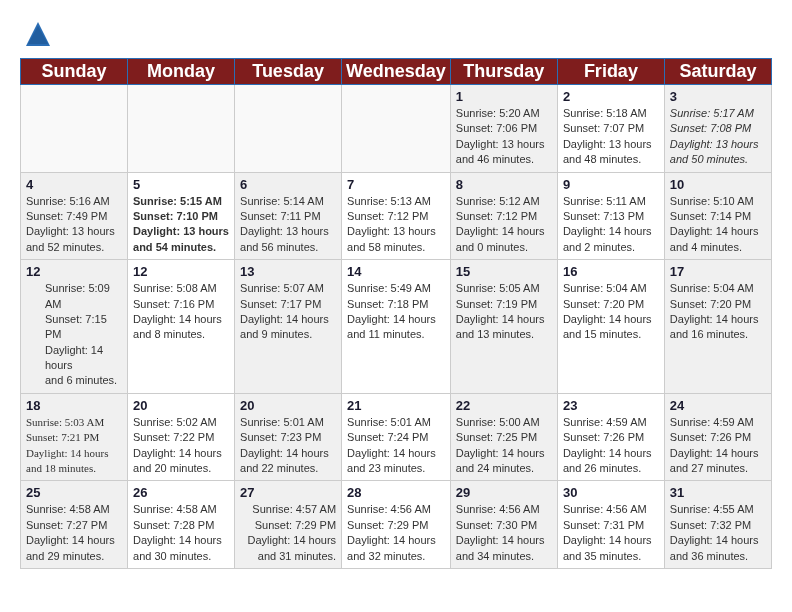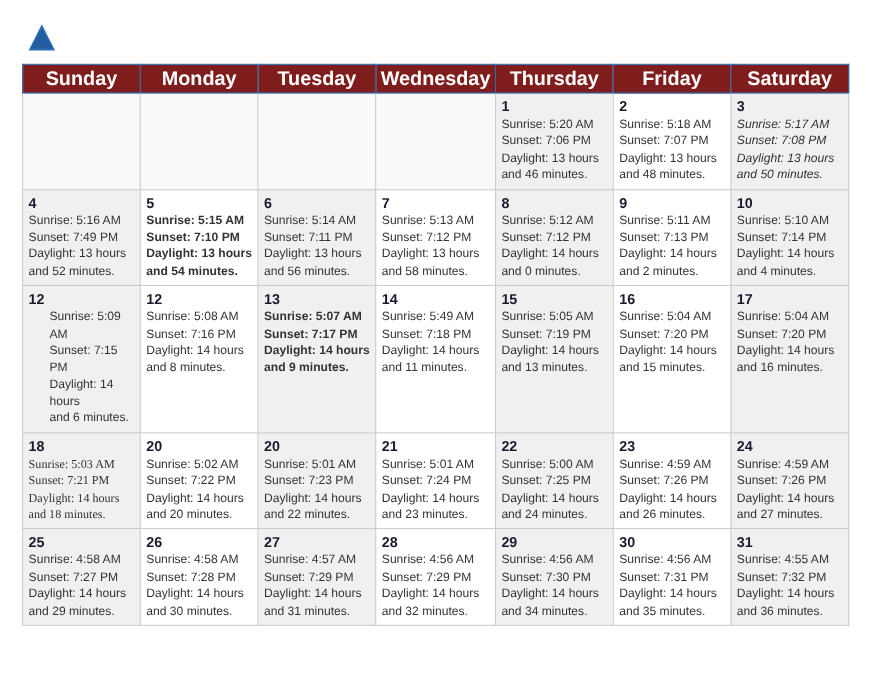--- a/index.html
+++ b/index.html
@@ -205,21 +205,21 @@
         </td>
         <td>
           <div class="day-number">12</div>
           <div class="day-info" style="white-space: pre-line;">Sunrise: 5:08 AM
 Sunset: 7:16 PM
 Daylight: 14 hours
 and 8 minutes.</div>
         </td>
         <td class="shaded">
           <div class="day-number">13</div>
-          <div class="day-info" style="white-space: pre-line; font-weight: bold;">Sunrise: 5:07 AM
+          <div class="day-info" style="white-space: pre-line;">Sunrise: 5:07 AM
 Sunset: 7:17 PM
 Daylight: 14 hours
 and 9 minutes.</div>
         </td>
         <td>
           <div class="day-number">14</div>
           <div class="day-info" style="white-space: pre-line;">Sunrise: 5:49 AM
 Sunset: 7:18 PM
 Daylight: 14 hours
 and 11 minutes.</div>
@@ -307,21 +307,21 @@
         </td>
         <td>
           <div class="day-number">26</div>
           <div class="day-info" style="white-space: pre-line;">Sunrise: 4:58 AM
 Sunset: 7:28 PM
 Daylight: 14 hours
 and 30 minutes.</div>
         </td>
         <td class="shaded">
           <div class="day-number">27</div>
-          <div class="day-info" style="white-space: pre-line;">Sunrise: 4:57 AM
+          <div class="day-info" style="white-space: pre-line; text-align: right;">Sunrise: 4:57 AM
 Sunset: 7:29 PM
 Daylight: 14 hours
 and 31 minutes.</div>
         </td>
         <td>
           <div class="day-number">28</div>
           <div class="day-info" style="white-space: pre-line;">Sunrise: 4:56 AM
 Sunset: 7:29 PM
 Daylight: 14 hours
 and 32 minutes.</div>

